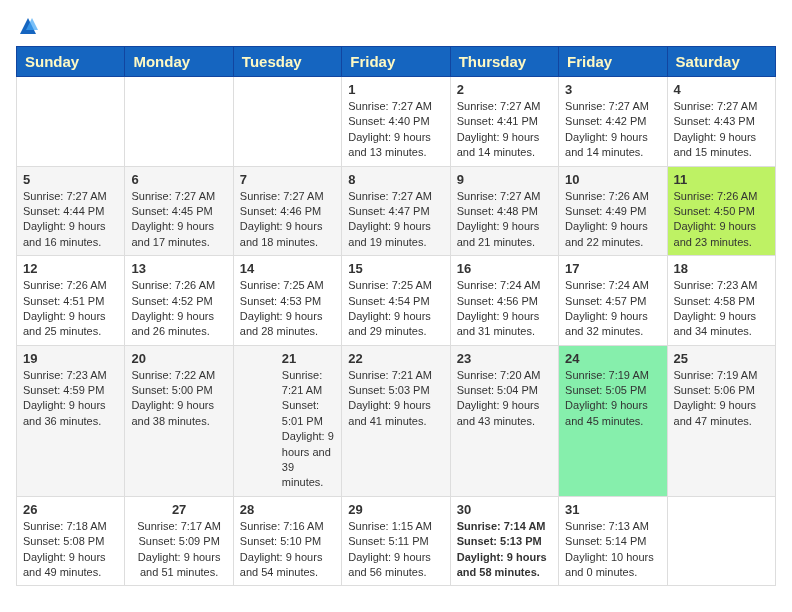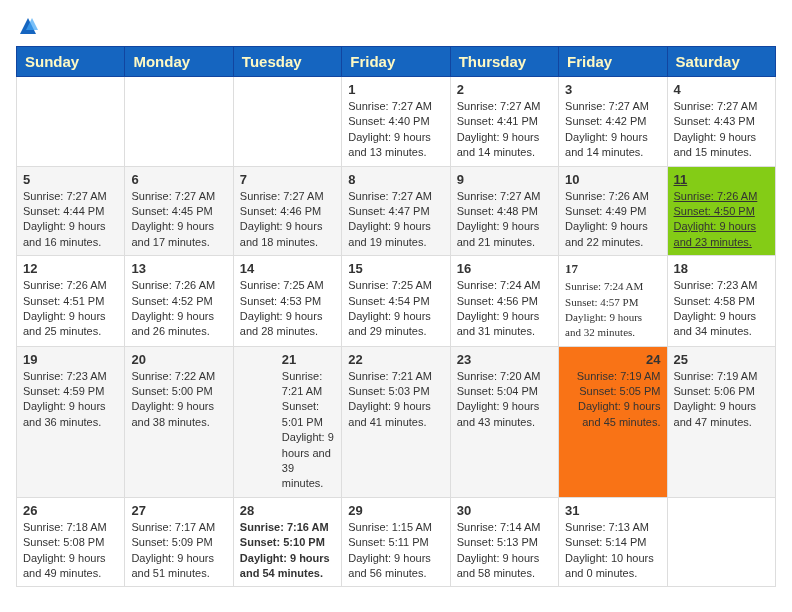--- a/index.html
+++ b/index.html
@@ -176,21 +176,21 @@
           <div class="day-info" style="white-space: pre-line;">Sunrise: 7:27 AM
 Sunset: 4:48 PM
 Daylight: 9 hours and 21 minutes.</div>
         </td>
         <td style="background: rgb(245, 245, 245); margin-left: 17px;">
           <span class="day-num">10</span>
           <div class="day-info" style="white-space: pre-line;">Sunrise: 7:26 AM
 Sunset: 4:49 PM
 Daylight: 9 hours and 22 minutes.</div>
         </td>
-        <td style="background: #84cc16; text-decoration: underline;">
+        <td style="background: #bef264;">
           <span class="day-num">11</span>
           <div class="day-info" style="white-space: pre-line;">Sunrise: 7:26 AM
 Sunset: 4:50 PM
 Daylight: 9 hours and 23 minutes.</div>
         </td>
       </tr>
       <tr>
         <td style="background: rgb(255, 255, 255);">
           <span class="day-num">12</span>
           <div class="day-info" style="white-space: pre-line;">Sunrise: 7:26 AM
@@ -214,21 +214,21 @@
           <div class="day-info" style="white-space: pre-line;">Sunrise: 7:25 AM
 Sunset: 4:54 PM
 Daylight: 9 hours and 29 minutes.</div>
         </td>
         <td style="background: rgb(255, 255, 255);">
           <span class="day-num">16</span>
           <div class="day-info" style="white-space: pre-line;">Sunrise: 7:24 AM
 Sunset: 4:56 PM
 Daylight: 9 hours and 31 minutes.</div>
         </td>
-        <td style="background: rgb(255, 255, 255); font-family: Liberation Serif, serif;">
+        <td style="background: rgb(255, 255, 255);">
           <span class="day-num">17</span>
           <div class="day-info" style="white-space: pre-line;">Sunrise: 7:24 AM
 Sunset: 4:57 PM
 Daylight: 9 hours and 32 minutes.</div>
         </td>
         <td style="background: rgb(255, 255, 255);">
           <span class="day-num">18</span>
           <div class="day-info" style="white-space: pre-line;">Sunrise: 7:23 AM
 Sunset: 4:58 PM
 Daylight: 9 hours and 34 minutes.</div>
@@ -258,61 +258,61 @@
           <div class="day-info" style="white-space: pre-line;">Sunrise: 7:21 AM
 Sunset: 5:03 PM
 Daylight: 9 hours and 41 minutes.</div>
         </td>
         <td style="background: rgb(245, 245, 245); margin-top: 40px;">
           <span class="day-num">23</span>
           <div class="day-info" style="white-space: pre-line;">Sunrise: 7:20 AM
 Sunset: 5:04 PM
 Daylight: 9 hours and 43 minutes.</div>
         </td>
-        <td style="background: #f97316; text-align: right;">
+        <td style="background: #86efac;">
           <span class="day-num">24</span>
           <div class="day-info" style="white-space: pre-line;">Sunrise: 7:19 AM
 Sunset: 5:05 PM
 Daylight: 9 hours and 45 minutes.</div>
         </td>
         <td style="background: rgb(245, 245, 245);">
           <span class="day-num">25</span>
           <div class="day-info" style="white-space: pre-line;">Sunrise: 7:19 AM
 Sunset: 5:06 PM
 Daylight: 9 hours and 47 minutes.</div>
         </td>
       </tr>
       <tr>
         <td style="background: rgb(255, 255, 255); margin-left: 24px;">
           <span class="day-num">26</span>
           <div class="day-info" style="white-space: pre-line;">Sunrise: 7:18 AM
 Sunset: 5:08 PM
 Daylight: 9 hours and 49 minutes.</div>
         </td>
-        <td style="background: rgb(255, 255, 255);">
+        <td style="background: rgb(255, 255, 255); text-align: center;">
           <span class="day-num">27</span>
           <div class="day-info" style="white-space: pre-line;">Sunrise: 7:17 AM
 Sunset: 5:09 PM
 Daylight: 9 hours and 51 minutes.</div>
         </td>
         <td style="background: rgb(255, 255, 255);">
           <span class="day-num">28</span>
-          <div class="day-info" style="white-space: pre-line; font-weight: bold;">Sunrise: 7:16 AM
+          <div class="day-info" style="white-space: pre-line;">Sunrise: 7:16 AM
 Sunset: 5:10 PM
 Daylight: 9 hours and 54 minutes.</div>
         </td>
         <td style="background: rgb(255, 255, 255);">
           <span class="day-num">29</span>
           <div class="day-info" style="white-space: pre-line;">Sunrise: 1:15 AM
 Sunset: 5:11 PM
 Daylight: 9 hours and 56 minutes.</div>
         </td>
         <td style="background: rgb(255, 255, 255);">
           <span class="day-num">30</span>
-          <div class="day-info" style="white-space: pre-line;">Sunrise: 7:14 AM
+          <div class="day-info" style="white-space: pre-line; font-weight: bold;">Sunrise: 7:14 AM
 Sunset: 5:13 PM
 Daylight: 9 hours and 58 minutes.</div>
         </td>
         <td style="background: rgb(255, 255, 255);">
           <span class="day-num">31</span>
           <div class="day-info" style="white-space: pre-line;">Sunrise: 7:13 AM
 Sunset: 5:14 PM
 Daylight: 10 hours and 0 minutes.</div>
         </td>
         <td class="empty-cell" style="background: rgb(255, 255, 255);"></td>

